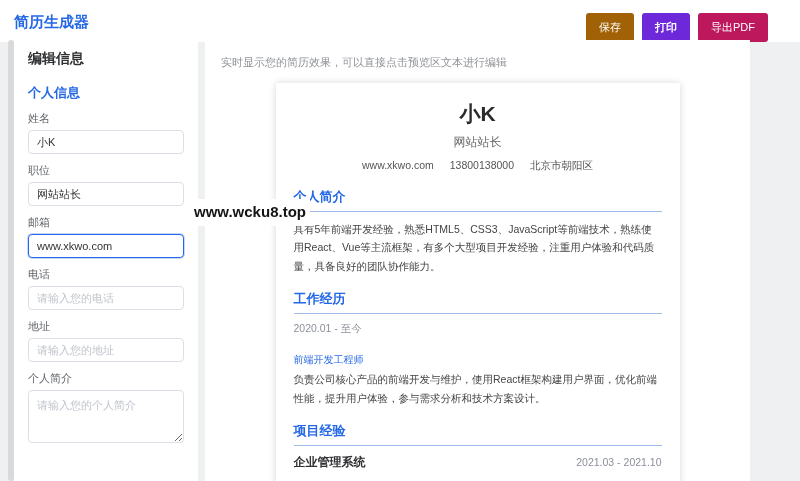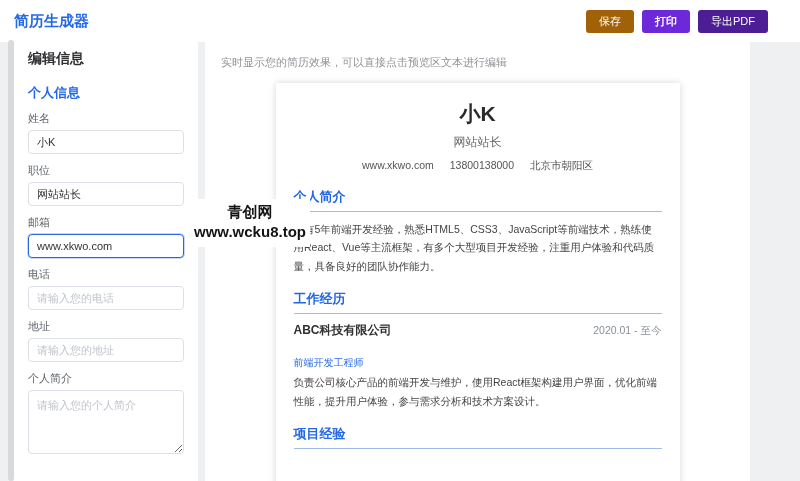--- a/index.html
+++ b/index.html
@@ -7,33 +7,33 @@
   body {
     background:#eff0f2;
     font-family:"Liberation Sans","DejaVu Sans",sans-serif;
     position:relative;
     color:#303133;
   }
   
   .topbar {
     position:absolute; top:0; left:0; right:0; height:42px;
     background:#fff;
-    display:flex; align-items:center; justify-content:space-between;
-    padding:0 32px 0 14px;
+    display:flex; justify-content:space-between;
+    padding:13px 32px 0 14px;
   }
   .brand { color:#2468e5; font-weight:bold; font-size:15px; }
   .btns { display:flex; gap:8px; }
   .btn {
     border:none; color:#fff; font-size:11px; line-height:1;
     padding:6px 13px; border-radius:3px; cursor:pointer;
     font-family:inherit;
   }
   .btn-save   { background:#a16207; }
   .btn-print  { background:#6d28d9;font-weight:bold; }
-  .btn-export { background:#4c1d95; }
+  .btn-export { background:#be185d; }
 
   
   .scroll-strip {
     position:absolute; left:8px; top:40px; bottom:0; width:6px;
     background:#d9d9d9; border-radius:3px;
   }
 
   
   .edit-panel {
     position:absolute; left:14px; top:40px; width:184px; bottom:-30px;
@@ -48,21 +48,21 @@
   .add-link { font-size:15px; color:#2468e5; cursor:pointer; text-decoration:none;margin-top:44px; }
   .f-label { font-size:11px; color:#5f6368; margin:9px 0 4px; }
   .f-input, .f-area {
     width:100%; border:1px solid #dcdfe6; border-radius:4px;
     font-size:11px; color:#333; font-family:inherit;
     background:#fff; outline:none;
   }
   .f-input { height:24px; padding:0 8px; }
   .f-input::placeholder, .f-area::placeholder { color:#c0c4cc; }
   .f-input.focused { border-color:#2468e5; box-shadow:0 0 0 1px rgba(36,104,229,.25); }
-  .f-area { height:64px; padding:6px 8px; resize:vertical; line-height:1.5; }
+  .f-area { height:53px; padding:6px 8px; resize:vertical; line-height:1.5; }
 
   
   .preview-panel {
     position:absolute; left:205px; top:40px; width:545px; bottom:-30px;
     background:#fff; padding:8px 16px;
   }
   .pv-title { font-size:14px; font-weight:bold; color:#303133; margin-top:2px; }
   .pv-sub { font-size:11px; color:#909399; margin-top:7px; }
 
   .paper {
@@ -155,31 +155,33 @@
     </div>
 
     <div class="r-sec">
       <div class="r-sec-title">个人简介</div>
       <div class="r-text">具有5年前端开发经验，熟悉HTML5、CSS3、JavaScript等前端技术，熟练使用React、Vue等主流框架，有多个大型项目开发经验，注重用户体验和代码质量，具备良好的团队协作能力。</div>
     </div>
 
     <div class="r-sec">
       <div class="r-sec-title">工作经历</div>
       <div class="r-entry-head">
-        <span class="r-entry-name">ABC科技有限公司</span>
         <span class="r-date">2020.01 - 至今</span>
       </div>
       <div class="r-role">前端开发工程师</div>
       <div class="r-text">负责公司核心产品的前端开发与维护，使用React框架构建用户界面，优化前端性能，提升用户体验，参与需求分析和技术方案设计。</div>
     </div>
 
     <div class="r-sec">
       <div class="r-sec-title">项目经验</div>
+      <div class="r-entry-head">
+        <span class="r-entry-name">企业管理系统</span>
+        <span class="r-date">2021.03 - 2021.10</span>
+      </div>
 
     </div>
 
   </div>
 </div>
 
 <div class="watermark">
-  <div class="wm1">青创网</div>
   <div class="wm2">www.wcku8.top</div>
 </div>
 
 </body></html>

